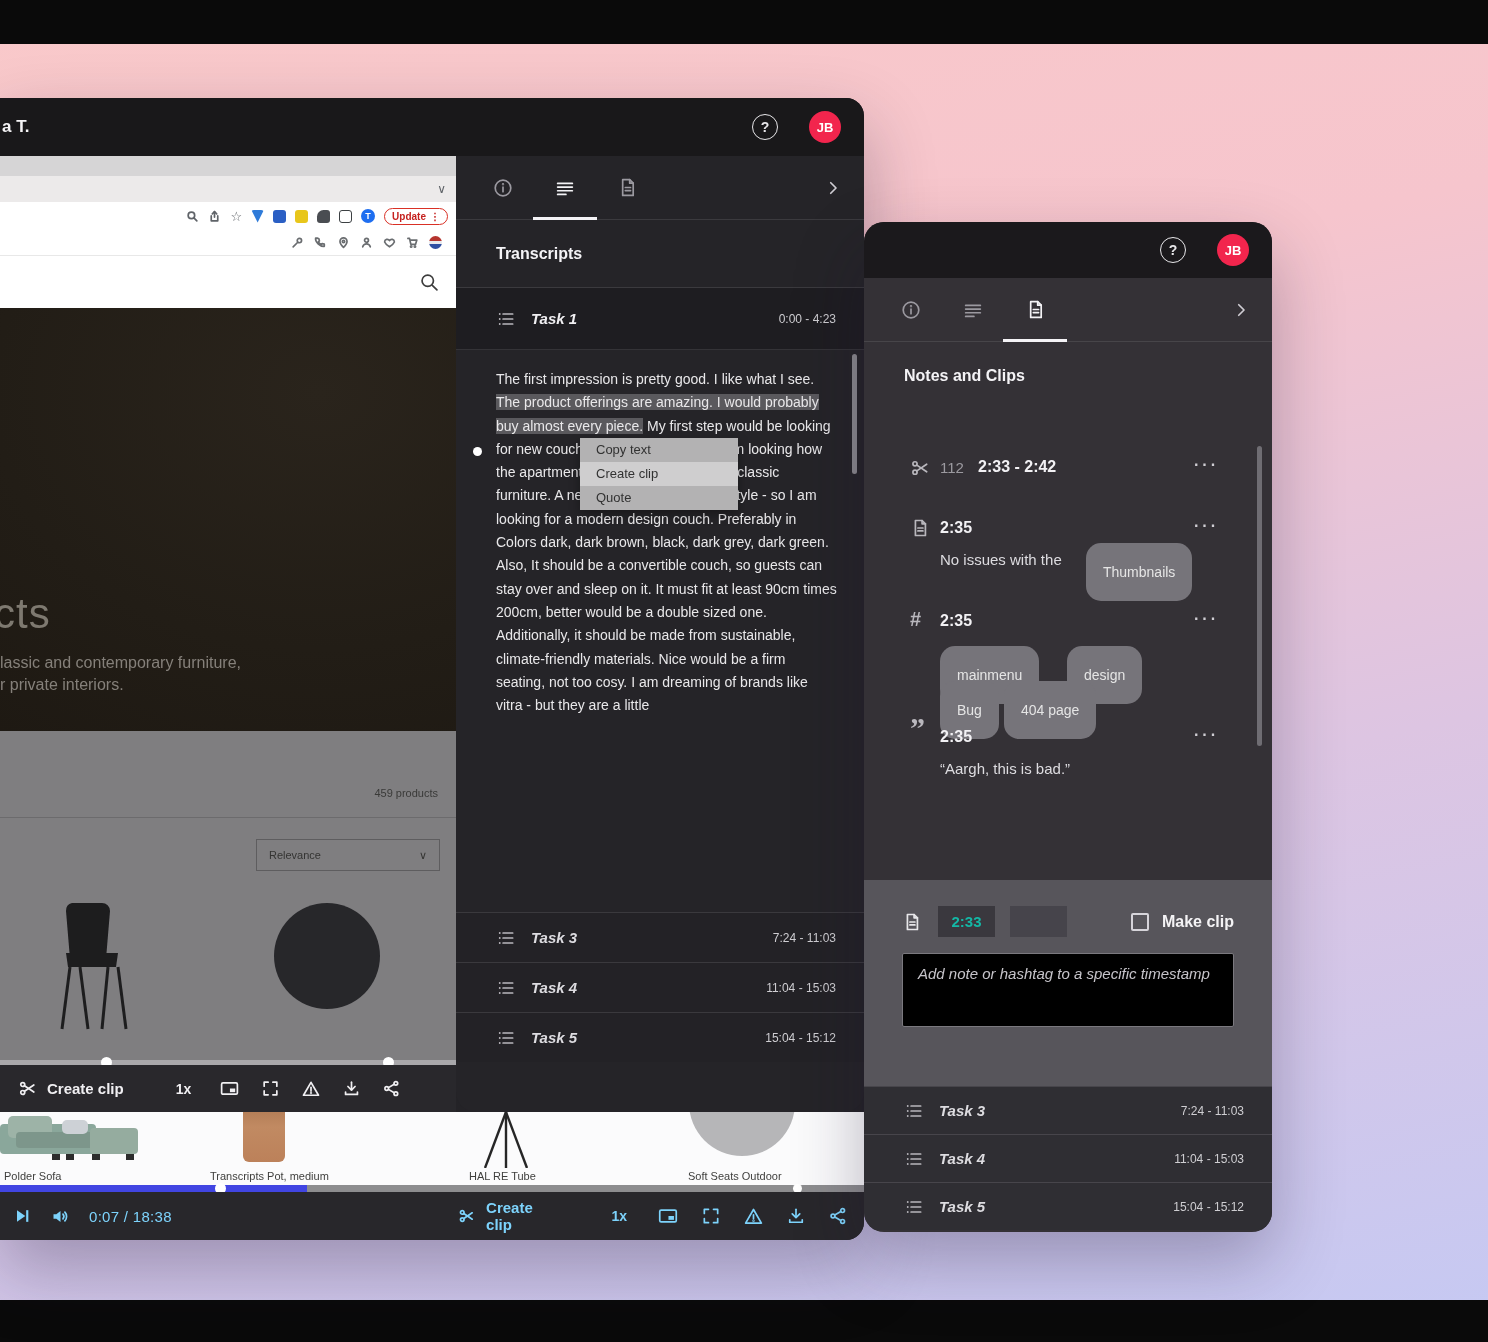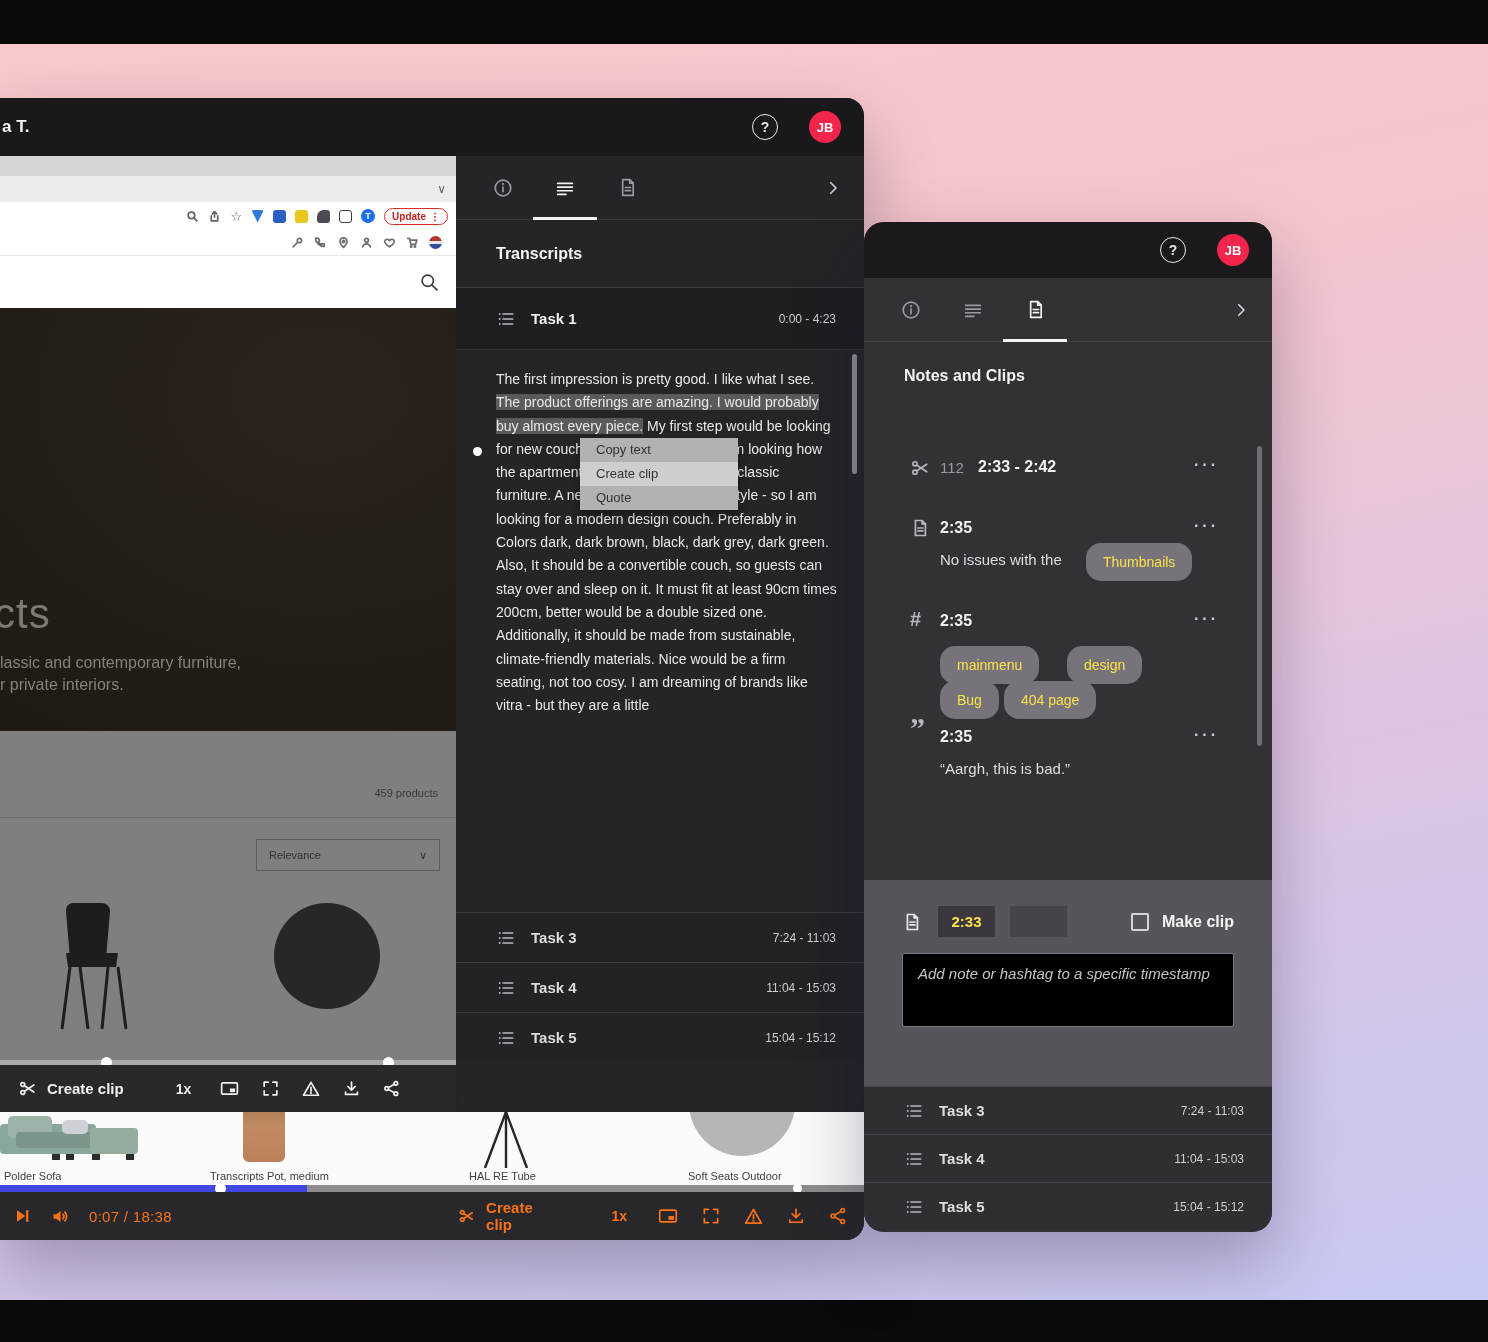--- a/index.html
+++ b/index.html
@@ -94,38 +94,38 @@
   .tabrow{ height:64px; display:flex; align-items:center; border-bottom:1px solid #3b3a3e; padding-left:16px; }
   .tabitem{ position:relative; width:62px; height:100%; display:flex; align-items:center; justify-content:center;
     color:#9b99a0; }
   .tabitem.active{ color:#f4f3f6; }
   .tabitem.active::after{ content:""; position:absolute; left:50%; transform:translateX(-50%); bottom:-1px;
     width:64px; height:3px; background:#f4f3f6; }
   .tab-collapse{ margin-left:auto; padding-right:22px; color:#cfcdd3; }
   .theading{ height:68px; display:flex; align-items:center; padding-left:40px; border-bottom:1px solid #3b3a3e;
     color:#f4f3f6; font-size:16px; font-weight:700; }
   .taskrow{ display:flex; align-items:center; padding:0 28px 0 40px; color:#dddce0; }
-  .taskrow .tlabel{ margin-left:15px; font-size:15px; font-weight:600; }
+  .taskrow .tlabel{ margin-left:15px; font-size:15px; font-weight:600;font-style:italic; }
   .taskrow .ttime{ margin-left:auto; font-size:12px; color:#cfced2; }
   .task-active{ height:62px; background:#1e1d21; border-bottom:1px solid #343337; color:#f0eff2; }
   .tbody{ position:relative; height:562px; padding:18px 26px 0 40px; font-size:14px; line-height:23.3px; color:#e9e8ea; }
   .tsel{ background:#5a595d; }
   .tbullet{ position:absolute; left:17px; top:97px; width:9px; height:9px; border-radius:50%; background:#fff; }
   .ctxmenu{ position:absolute; left:124px; top:88px; width:158px; background:#b3b2b3; box-shadow:0 4px 10px rgba(0,0,0,.35); }
   .ctxmenu .mi{ height:24px; display:flex; align-items:center; padding-left:16px; font-size:13px; color:#323232; }
   .ctxmenu .mi.hover{ background:#cfcecf; }
   .tscroll{ position:absolute; left:396px; top:4px; width:5px; height:120px; border-radius:3px; background:#8a898d; }
   .ttasks .taskrow{ height:50px; background:#232226; border-top:1px solid #3a393d; }
 
   
   .bottombar{ position:absolute; left:0; top:1087px; width:864px; height:55px; }
   .timeline{ position:relative; height:7px; background:#8d8d8f; }
   .tl-blue{ position:absolute; left:0; top:0; height:7px; width:307px; background:#4145e2; }
   .tl-dot{ position:absolute; border-radius:50%; background:#fff; }
-  .controls{ position:relative; height:48px; background:#28272b; color:#f97316;text-decoration:underline; }
+  .controls{ position:relative; height:48px; background:#28272b; color:#7dd3fc;text-decoration:underline; }
   .ctl-left{ position:absolute; left:12px; top:0; height:48px; display:flex; align-items:center; gap:18px; }
   .ctl-time{ font-size:15px; letter-spacing:.3px; }
   .ctl-right{ position:absolute; left:458px; right:16px; top:0; height:48px; display:flex; align-items:center; }
   .ctl-right .clip-group{ display:flex; align-items:center; gap:11px; font-size:15px; font-weight:600; }
   .ctl-right .speed{ margin-left:60px; font-size:14px; font-weight:600; }
   .ctl-right .icgroup{ display:flex; align-items:center; gap:22px; margin-left:30px; }
 
   
   .right-window{ position:absolute; left:864px; top:222px; width:408px; height:1010px;
     border-radius:20px; overflow:hidden; background:#343136; box-shadow:0 30px 70px rgba(30,20,50,.30); }
@@ -133,28 +133,28 @@
   .rw-topbar .help-circle{ position:absolute; left:296px; top:15px; }
   .rw-topbar .avatar{ position:absolute; left:353px; top:12px; }
   .rw-tabs{ background:#343136; border-bottom:1px solid #474549; }
   .rw-heading{ height:68px; display:flex; align-items:center; padding-left:40px; color:#f4f3f6;
     font-size:16px; font-weight:700; background:#343136; }
   .rw-list{ position:relative; height:470px; background:#343136; color:#e6e5e9; }
   .rl-icon{ position:absolute; left:46px; color:#b9b7bd; }
   .rl-time{ position:absolute; font-size:16px; font-weight:700; color:#f2f1f4; }
   .rl-dots{ position:absolute; left:330px; }
   .rl-text{ position:absolute; left:76px; font-size:15px; color:#dddce0; }
-  .pill{ display:inline-flex; align-items:center; justify-content:center; background:#76747a; color:#fde047;
-    border-radius:15px; padding:11px 17px; font-size:14px; }
+  .pill{ display:inline-flex; align-items:center; justify-content:center; background:#76747a; color:#e5e5e5;
+    border-radius:15px; padding:21px 17px; font-size:14px; }
   .rscroll{ position:absolute; left:393px; top:-10px; width:5px; height:300px; border-radius:3px; background:#6f6d73; }
 
   .rw-composer{ height:206px; background:#57555b; padding:26px 38px 0 38px; position:relative; }
   .cmp-row{ display:flex; align-items:center; }
   .cmp-doc{ color:#e8e7ea; margin-right:16px; }
-  .cmp-time{ width:57px; height:31px; background:#3a383e; border:none; color:#fde047; font-weight:700;
+  .cmp-time{ width:57px; height:31px; background:#3a383e; border:none; color:#14b8a6; font-weight:700;
     font-size:15px; text-align:center; font-family:"Liberation Sans",sans-serif; }
   .cmp-time2{ width:57px; height:31px; background:#46444b; border:none; margin-left:15px; }
   .cmp-check{ width:18px; height:18px; border:2px solid #d6d4da; border-radius:2px; margin-left:auto; background:transparent; }
   .cmp-makeclip{ margin-left:13px; color:#f4f3f5; font-size:16px; font-weight:700; }
   .cmp-area{ margin-top:16px; width:100%; height:74px; background:#000000; border:1px solid #7b797f;
     border-radius:2px; padding:11px 15px; font-family:"Liberation Sans",sans-serif;
     font-size:15px; font-style:italic; color:#e2e1e5; resize:none; }
   .cmp-area::placeholder{ color:#c6c4ca; opacity:1; }
 
   .rw-tasks .taskrow{ height:48px; background:#2f2e33; border-top:1px solid #47454b; }

